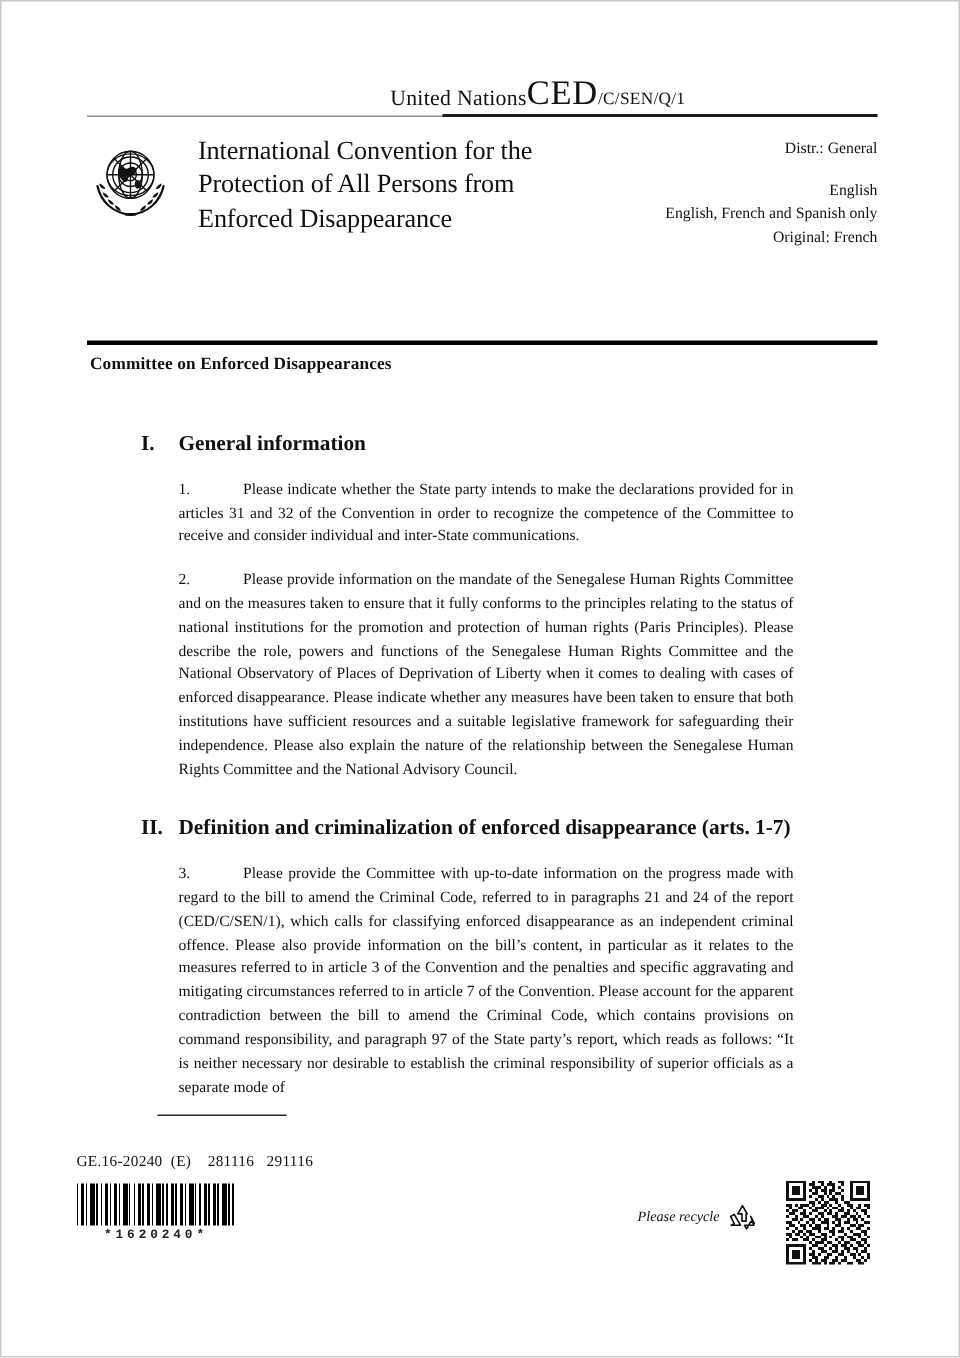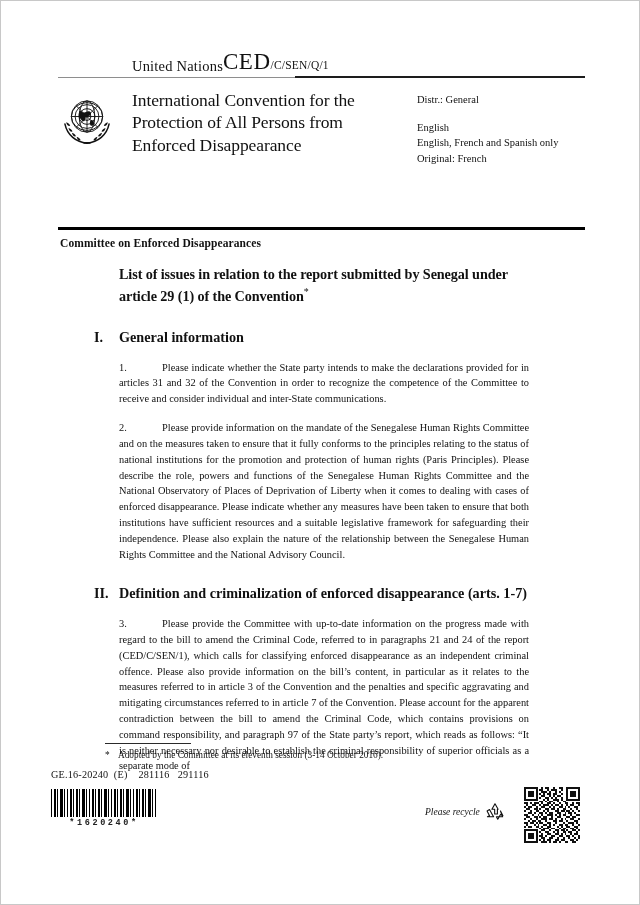--- a/index.html
+++ b/index.html
@@ -24,21 +24,21 @@
   
   .masthead {
     position: absolute;
     left: 57px;
     top: 52px;
     width: 527px;
   }
   .masthead-top {
     display: flex;
     align-items: flex-end;
-    justify-content: flex-start;
+    justify-content: center;
     height: 20px;
   }
   .org-name {
     font-size: 14.5px;
     letter-spacing: .2px;
     line-height: 1;
     padding-left: 74px;
   }
   .doc-symbol {
     line-height: 1;
@@ -91,20 +91,21 @@
     font-size: 17.5px;
     line-height: 1.28;
     letter-spacing: -0.1px;
   }
   .distr-cell {
     flex: 0 0 168px;
     width: 168px;
     font-size: 10.5px;
     line-height: 1.45;
     padding-top: 3px;
+    text-align: right;
   }
   .distr-block { margin-bottom: 13px; }
   .distr-line { white-space: nowrap; }
 
   
   .rule-heavy {
     position: absolute;
     left: 57px;
     top: 226px;
     width: 527px;
@@ -329,21 +330,20 @@
       </div>
 
     </div>
   </div>
 
   <div class="rule-heavy"></div>
   <div class="committee">Committee on Enforced Disappearances</div>
 
   <div class="content">
 
-    <div class="doc-title"><span>List of issues in relation to the report submitted by Senegal under article 29 (1) of the Convention</span><span class="star">*</span></div>
 
     <div class="section-head">
       <div class="section-num">I.</div>
       <div class="section-title">General information</div>
     </div>
 
     <div class="para">
       <span class="pnum">1.</span>
       <span class="ptext">Please indicate whether the State party intends to make the declarations provided for in articles 31 and 32 of the Convention in order to recognize the competence of the Committee to receive and consider individual and inter-State communications.</span>
     </div>
@@ -359,21 +359,20 @@
     </div>
 
     <div class="para">
       <span class="pnum">3.</span>
       <span class="ptext">Please provide the Committee with up-to-date information on the progress made with regard to the bill to amend the Criminal Code, referred to in paragraphs 21 and 24 of the report (CED/C/SEN/1), which calls for classifying enforced disappearance as an independent criminal offence. Please also provide information on the bill’s content, in particular as it relates to the measures referred to in article 3 of the Convention and the penalties and specific aggravating and mitigating circumstances referred to in article 7 of the Convention. Please account for the apparent contradiction between the bill to amend the Criminal Code, which contains provisions on command responsibility, and paragraph 97 of the State party’s report, which reads as follows: “It is neither necessary nor desirable to establish the criminal responsibility of superior officials as a separate mode of</span>
     </div>
 
   </div>
 
   <div class="footnote-rule"></div>
-  <div class="footnote"><span class="fstar">*</span><span>Adopted by the Committee at its eleventh session (3-14 October 2016).</span></div>
 
   <div class="job-number">GE.16-20240  (E)    281116   291116</div>
 
   <div class="barcode-wrap">
     <div class="barcode"></div>
     <div class="barcode-digits">*1620240*</div>
   </div>
 
   <div class="recycle">
     <span class="recycle-label">Please recycle</span>

